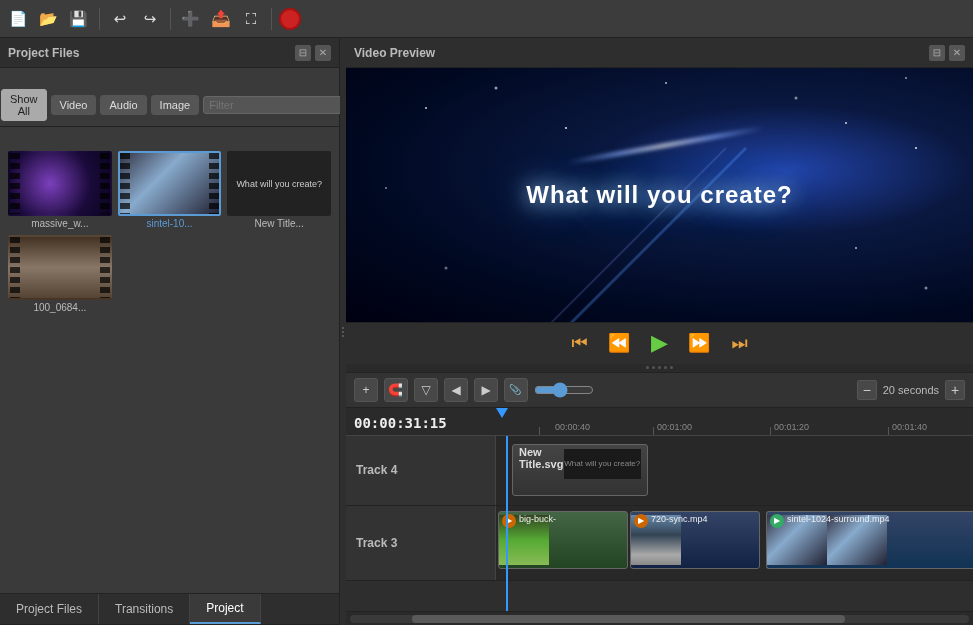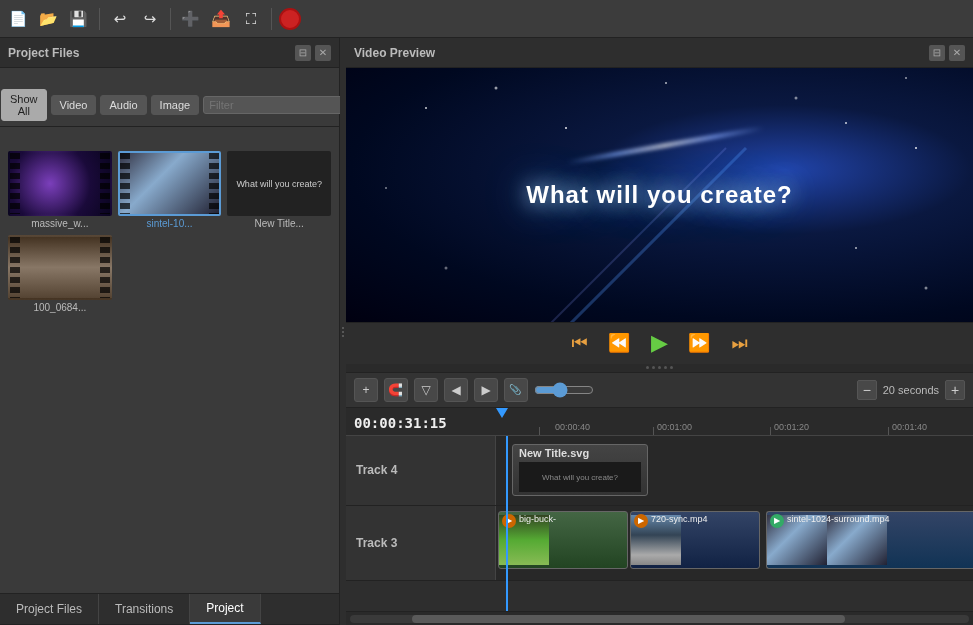--- a/index.html
+++ b/index.html
@@ -463,21 +463,21 @@
     .title-clip {
       position: absolute;
       left: 16px;
       top: 8px;
       width: 136px;
       height: 52px;
       background: linear-gradient(180deg, #444 0%, #333 100%);
       border: 1px solid #666;
       border-radius: 3px;
       display: flex;
-      flex-direction: column;
+      flex-direction: row;
       justify-content: center;
       padding: 1px 6px;
       cursor: pointer;
     }
     .title-clip-name {
       font-size: 11px;
       color: #ddd;
       font-weight: bold;
     }
     .title-clip-preview {

